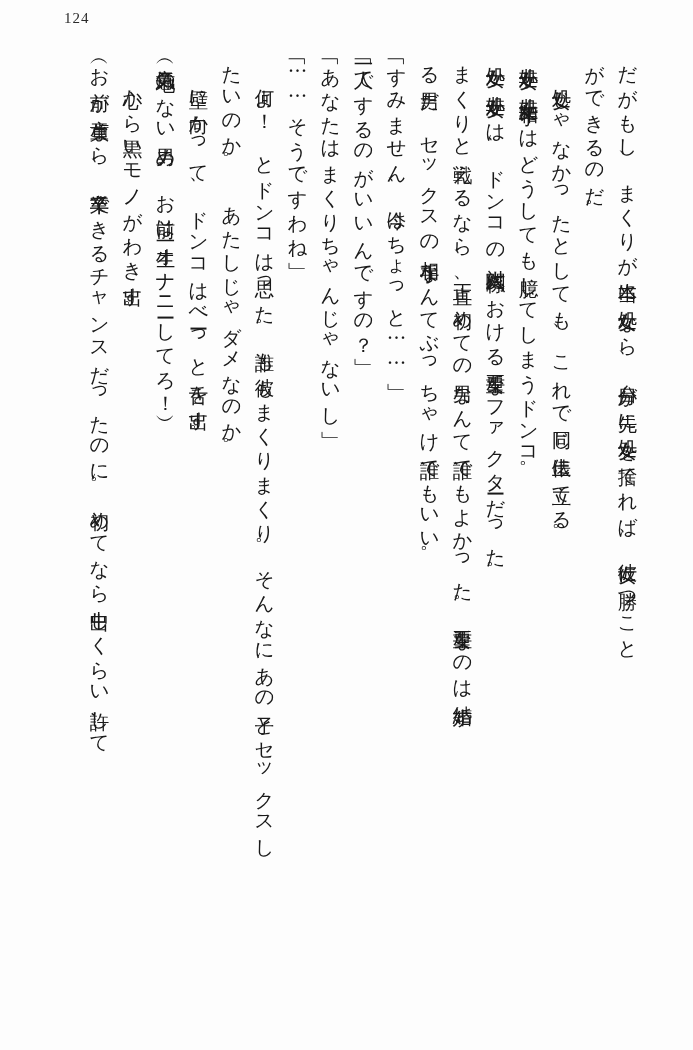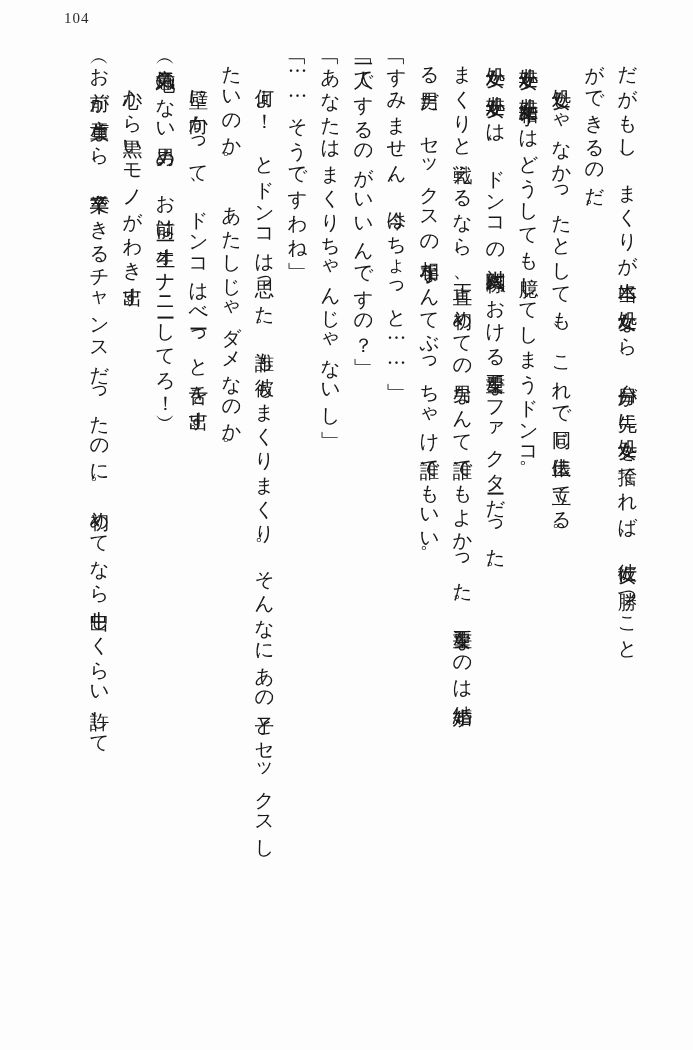--- a/index.html
+++ b/index.html
@@ -60,21 +60,21 @@
   .vline.indent {
     padding-top: 22px;
     box-sizing: border-box;
   }
 </style>
 </head>
 <body>
 
 <div class="page">
 
-  <div class="page-number">104</div>
+  <div class="page-number">124</div>
 
   <div class="text-block" id="body-text">
       <div class="vline">だがもし、まくりが本当に処女なら、自分が先に処女を捨てれば、彼女に勝つこと</div>
       <div class="vline">ができるのだ。</div>
       <div class="vline indent">処女じゃなかったとしても、これで同じ土俵に立てる。</div>
       <div class="vline">非処女か非処女相手にはどうしても臆してしまうドンコ。</div>
       <div class="vline">処女か非処女かは、ドンコの対人関係における重要なファクターだった。</div>
       <div class="vline">まくりと戦えるなら、正直、初めての男なんて誰でもよかった。重要なのは結婚す</div>
       <div class="vline">る男だ。セックスの相手なんてぶっちゃけ誰でもいい。</div>
       <div class="vline">「すみません、今はちょっと……」</div>

